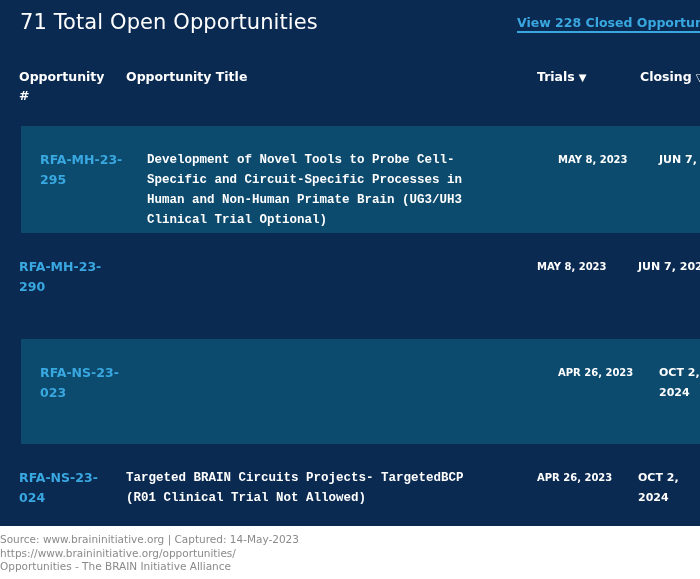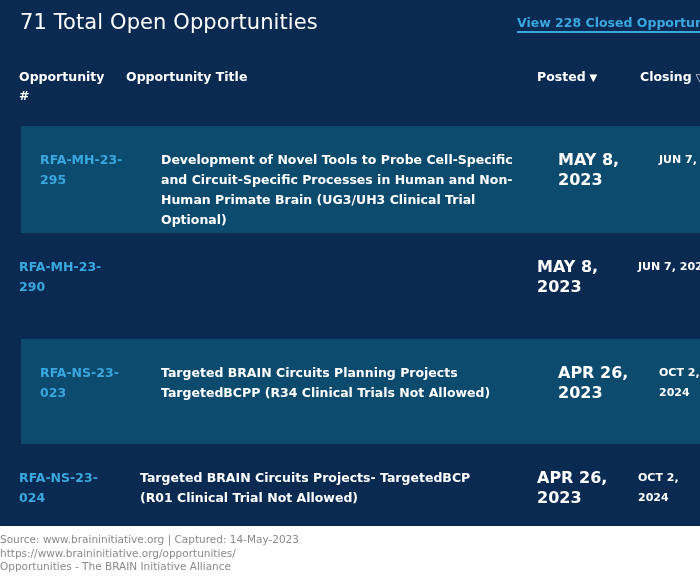--- a/index.html
+++ b/index.html
@@ -8,41 +8,41 @@
   .title { position: absolute; left: 20px; top: 10px; font-size: 21px; color: #ffffff; font-weight: normal; letter-spacing: 0.1px; white-space: nowrap; }
   .closed-link { position: absolute; left: 517px; top: 15px; font-size: 12.5px; font-weight: bold; color: #3aa8e0; text-decoration: none; white-space: nowrap; border-bottom: 2px solid #3aa8e0; padding-bottom: 1px; }
   .head { position: absolute; top: 0; left: 0; width: 700px; height: 126px; padding-left: 12px; }
   .th { position: absolute; top: 67px; font-size: 12.5px; font-weight: bold; color: #ffffff; line-height: 19px; white-space: nowrap; }
   .th .arrow { font-size: 10px; margin-left: 4px; }
   .row { position: absolute; left: 0; width: 700px; }
   .row.dark { background: #0c4a6e; margin-left: 21px; }
   .row.light { background: #0a2a52; }
   .cell { position: absolute; top: 24px; font-size: 12.5px; font-weight: bold; line-height: 20px; }
   .c-id { left: 19px; width: 90px; color: #3aa8e0; }
-  .c-title { left: 140px; width: 360px; color: #ffffff; }
-  .c-posted { left: 537px; width: 90px; color: #ffffff; font-size: 16px; }
+  .c-title { left: 126px; width: 360px; color: #ffffff; font-family: Liberation Mono, monospace; }
+  .c-posted { left: 537px; width: 90px; color: #ffffff; font-size: 10px; }
   .c-closing { left: 638px; width: 62px; color: #ffffff; font-size: 11px; white-space: normal; }
   .footer { position: absolute; top: 533px; left: 0; width: 700px; text-align: left; font-family: "DejaVu Sans", sans-serif; font-size: 10.5px; color: #8a8a8a; line-height: 13.5px; }
 </style>
 </head>
 <body>
 
 <div class="page">
   <div class="head">
     <h1 class="title">71 Total Open Opportunities</h1>
     <a class="closed-link">View 228 Closed Opportunities</a>
 
     <div class="th" style="left:126px;">
       <span>Opportunity Title</span>
     </div>
     <div class="th" style="left:19px; width:95px; white-space:normal;">
       <span>Opportunity #</span>
     </div>
     <div class="th" style="left:537px;">
-      <span>Posted</span><span class="arrow">▼</span>
+      <span>Trials</span><span class="arrow">▼</span>
     </div>
     <div class="th" style="left:640px;">
       <span>Closing</span><span class="arrow">▽</span>
     </div>
   </div>
 
   <div class="row dark" style="top:126px; height:107px;">
     <div class="cell c-id">RFA-MH-23-295</div>
     <div class="cell c-title">Development of Novel Tools to Probe Cell-Specific and Circuit-Specific Processes in Human and Non-Human Primate Brain (UG3/UH3 Clinical Trial Optional)</div>
     <div class="cell c-posted">MAY 8, 2023</div>
@@ -50,21 +50,20 @@
   </div>
 
   <div class="row light" style="top:233px; height:106px;">
     <div class="cell c-id">RFA-MH-23-290</div>
     <div class="cell c-posted">MAY 8, 2023</div>
     <div class="cell c-closing" style="white-space:nowrap;">JUN 7, 2023</div>
   </div>
 
   <div class="row dark" style="top:339px; height:105px;">
     <div class="cell c-id">RFA-NS-23-023</div>
-    <div class="cell c-title">Targeted BRAIN Circuits Planning Projects TargetedBCPP (R34 Clinical Trials Not Allowed)</div>
     <div class="cell c-posted">APR 26, 2023</div>
     <div class="cell c-closing" style="width:50px;">OCT 2, 2024</div>
   </div>
 
   <div class="row light" style="top:444px; height:68px;">
     <div class="cell c-id">RFA-NS-23-024</div>
     <div class="cell c-title">Targeted BRAIN Circuits Projects- TargetedBCP (R01 Clinical Trial Not Allowed)</div>
     <div class="cell c-posted">APR 26, 2023</div>
     <div class="cell c-closing" style="width:50px;">OCT 2, 2024</div>
   </div>

